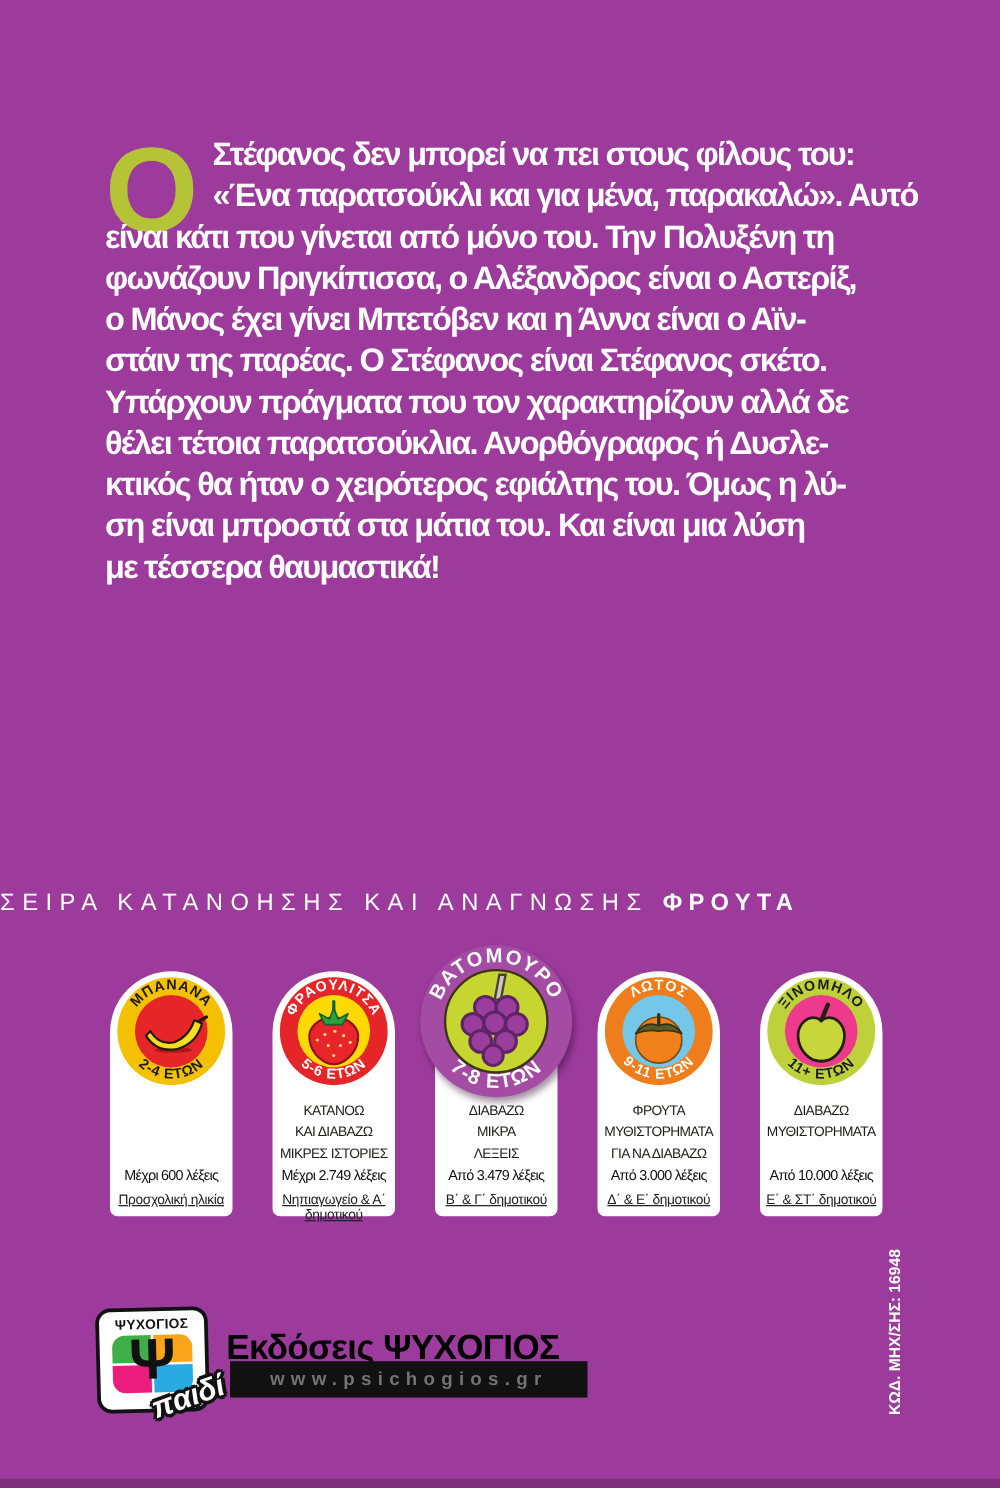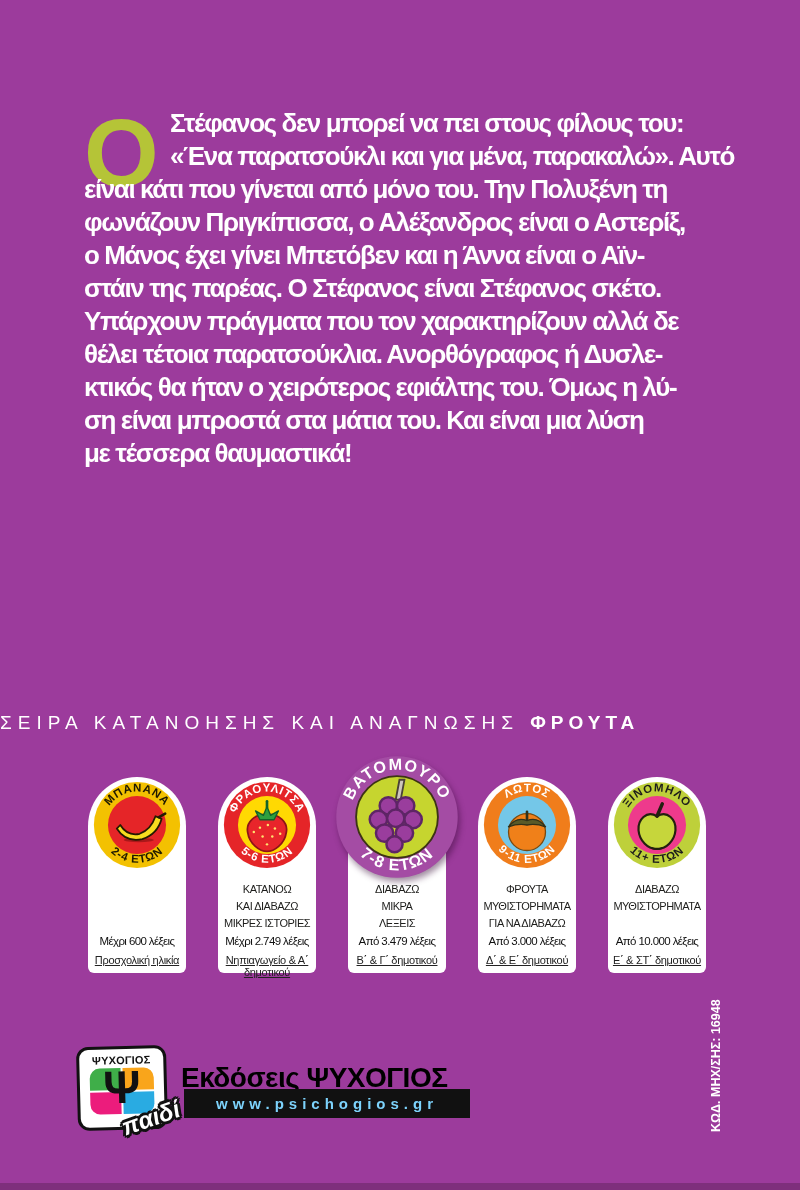--- a/index.html
+++ b/index.html
@@ -111,21 +111,21 @@
     text-shadow:-3px 0 0 #111,3px 0 0 #111,0 -3px 0 #111,0 3px 0 #111,
       -2px -2px 0 #111,2px -2px 0 #111,-2px 2px 0 #111,2px 2px 0 #111;
     white-space:nowrap;
   }
   .publisher-imprint{
     position:absolute;left:181px;top:1046px;color:#000000;
     font-weight:bold;font-size:28px;letter-spacing:-0.5px;white-space:nowrap;margin-top:16px;
   }
   .website-bar{
     position:absolute;left:184px;top:1089px;width:286px;height:29px;
-    background:#111;color:#7dd3fc;text-align:center;line-height:29px;
+    background:#111;color:#737373;text-align:center;line-height:29px;
     font-weight:bold;font-size:15px;letter-spacing:5px;white-space:nowrap;
   }
   .bottom-edge{position:absolute;left:0;right:0;bottom:0;height:7px;background:#7e2f7c;}
 </style>
 </head>
 <body>
 
 <div class="page">
 
   <div class="blurb">

